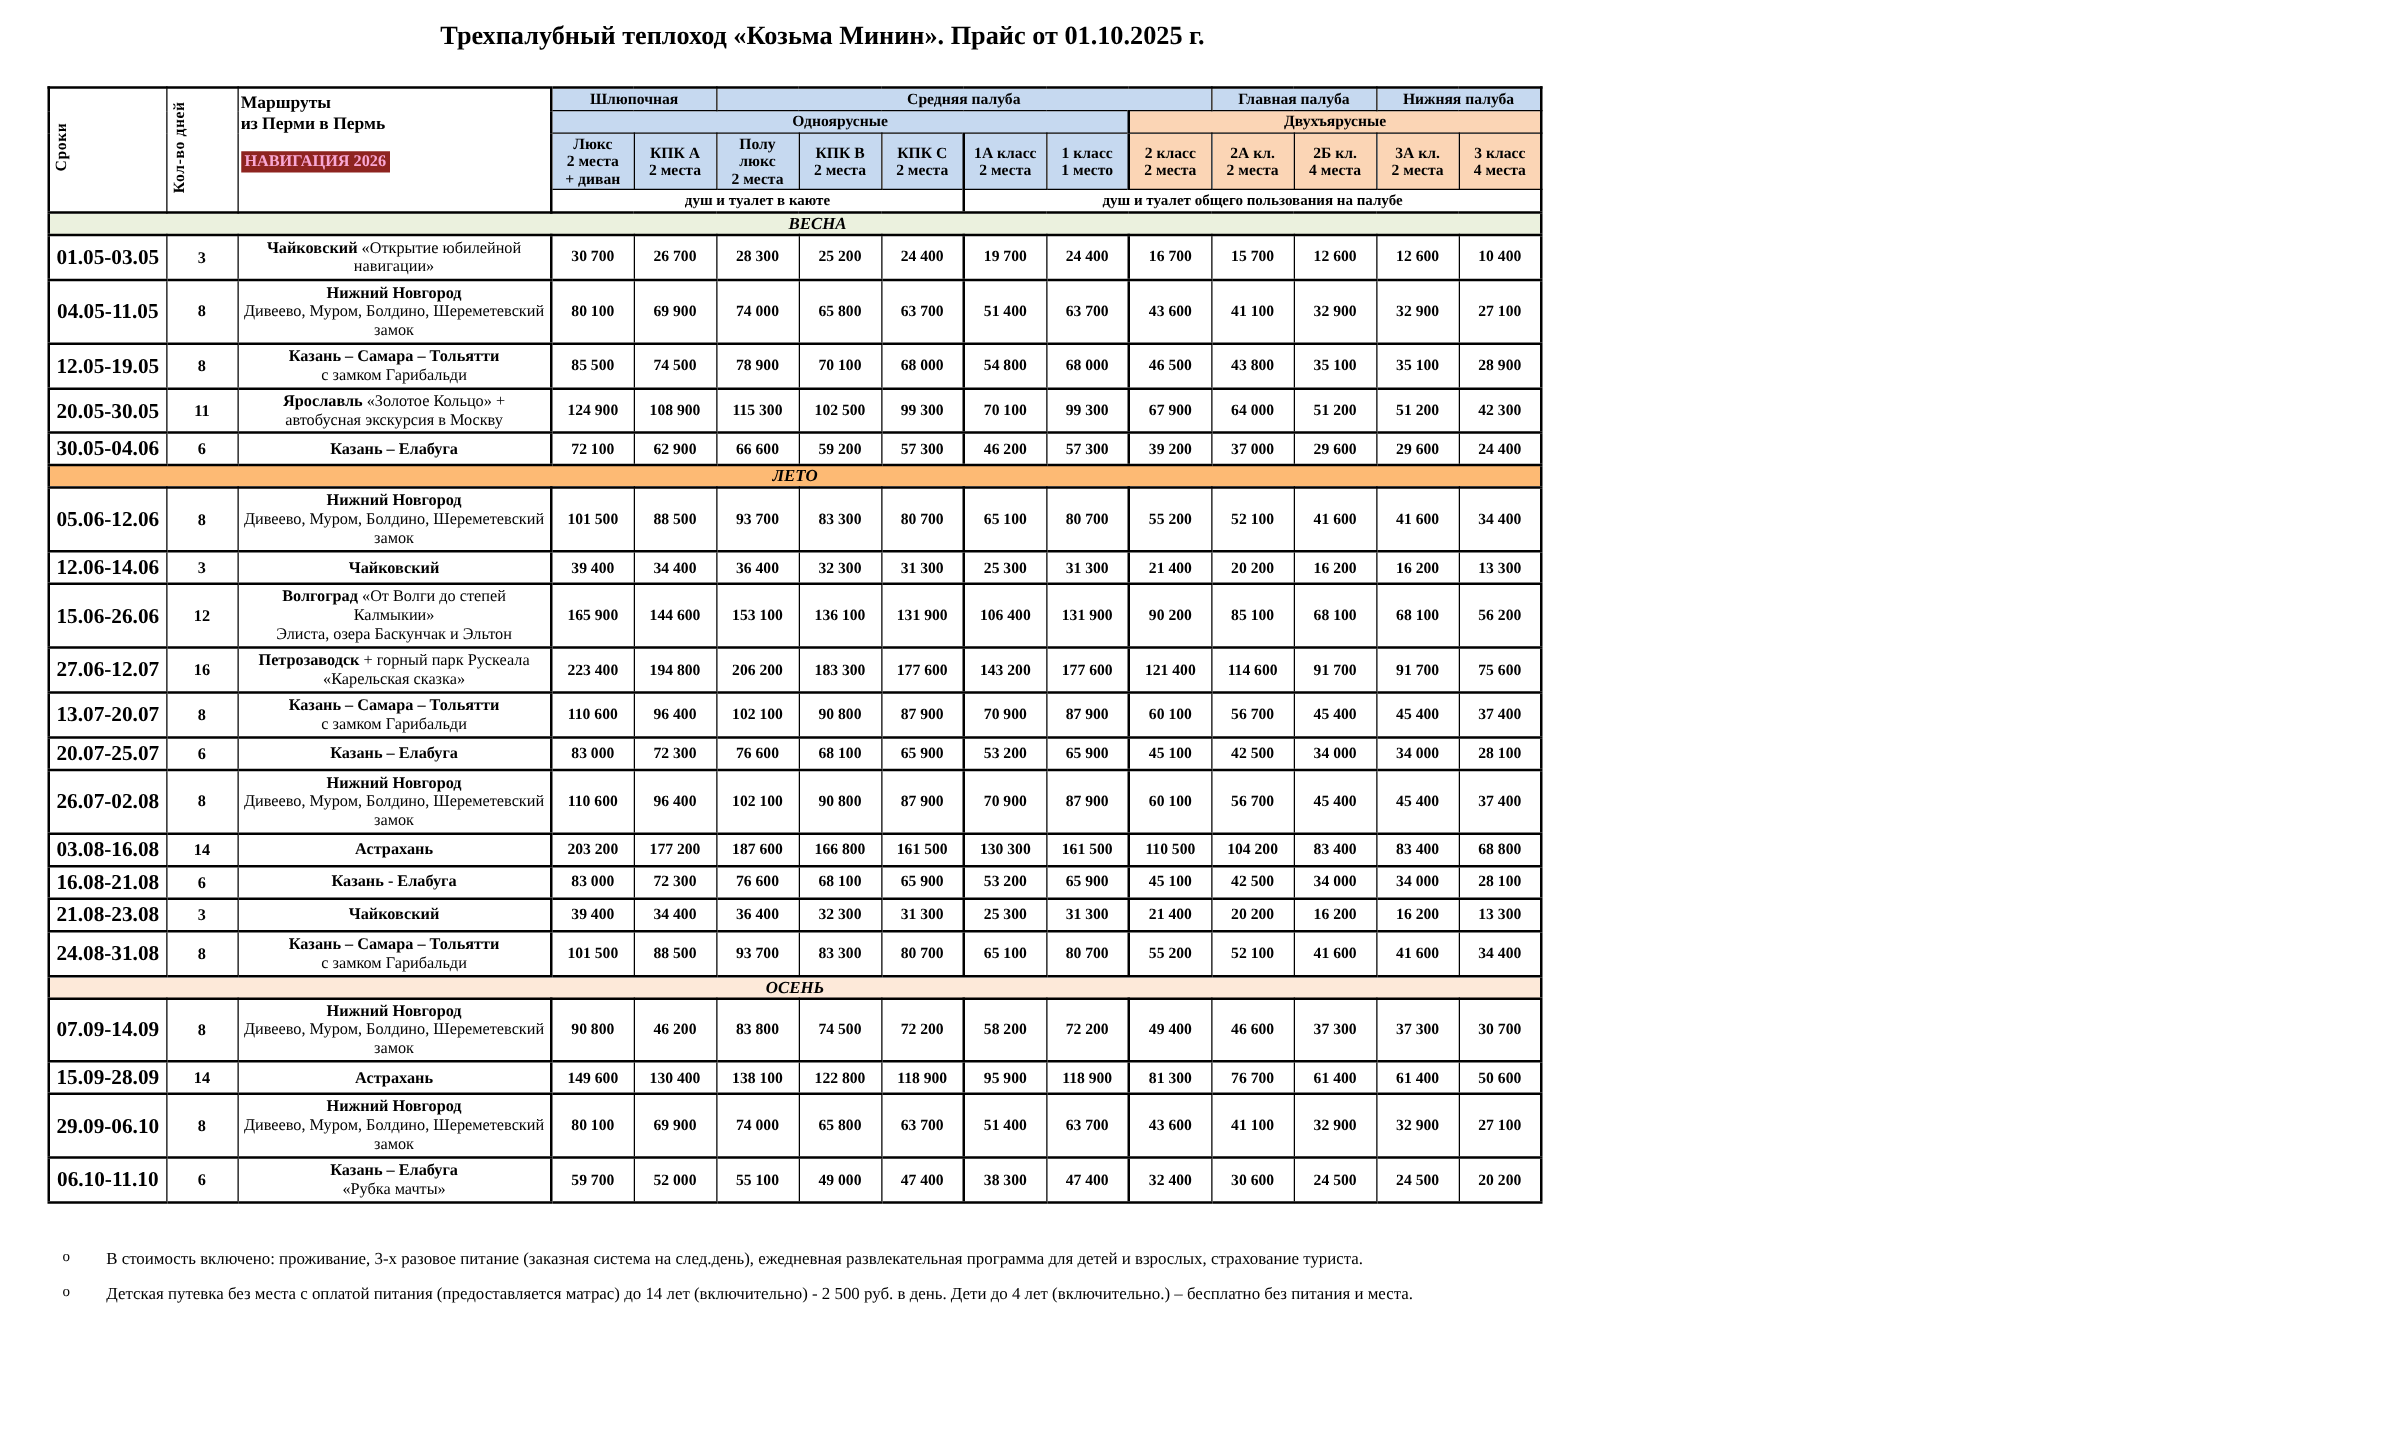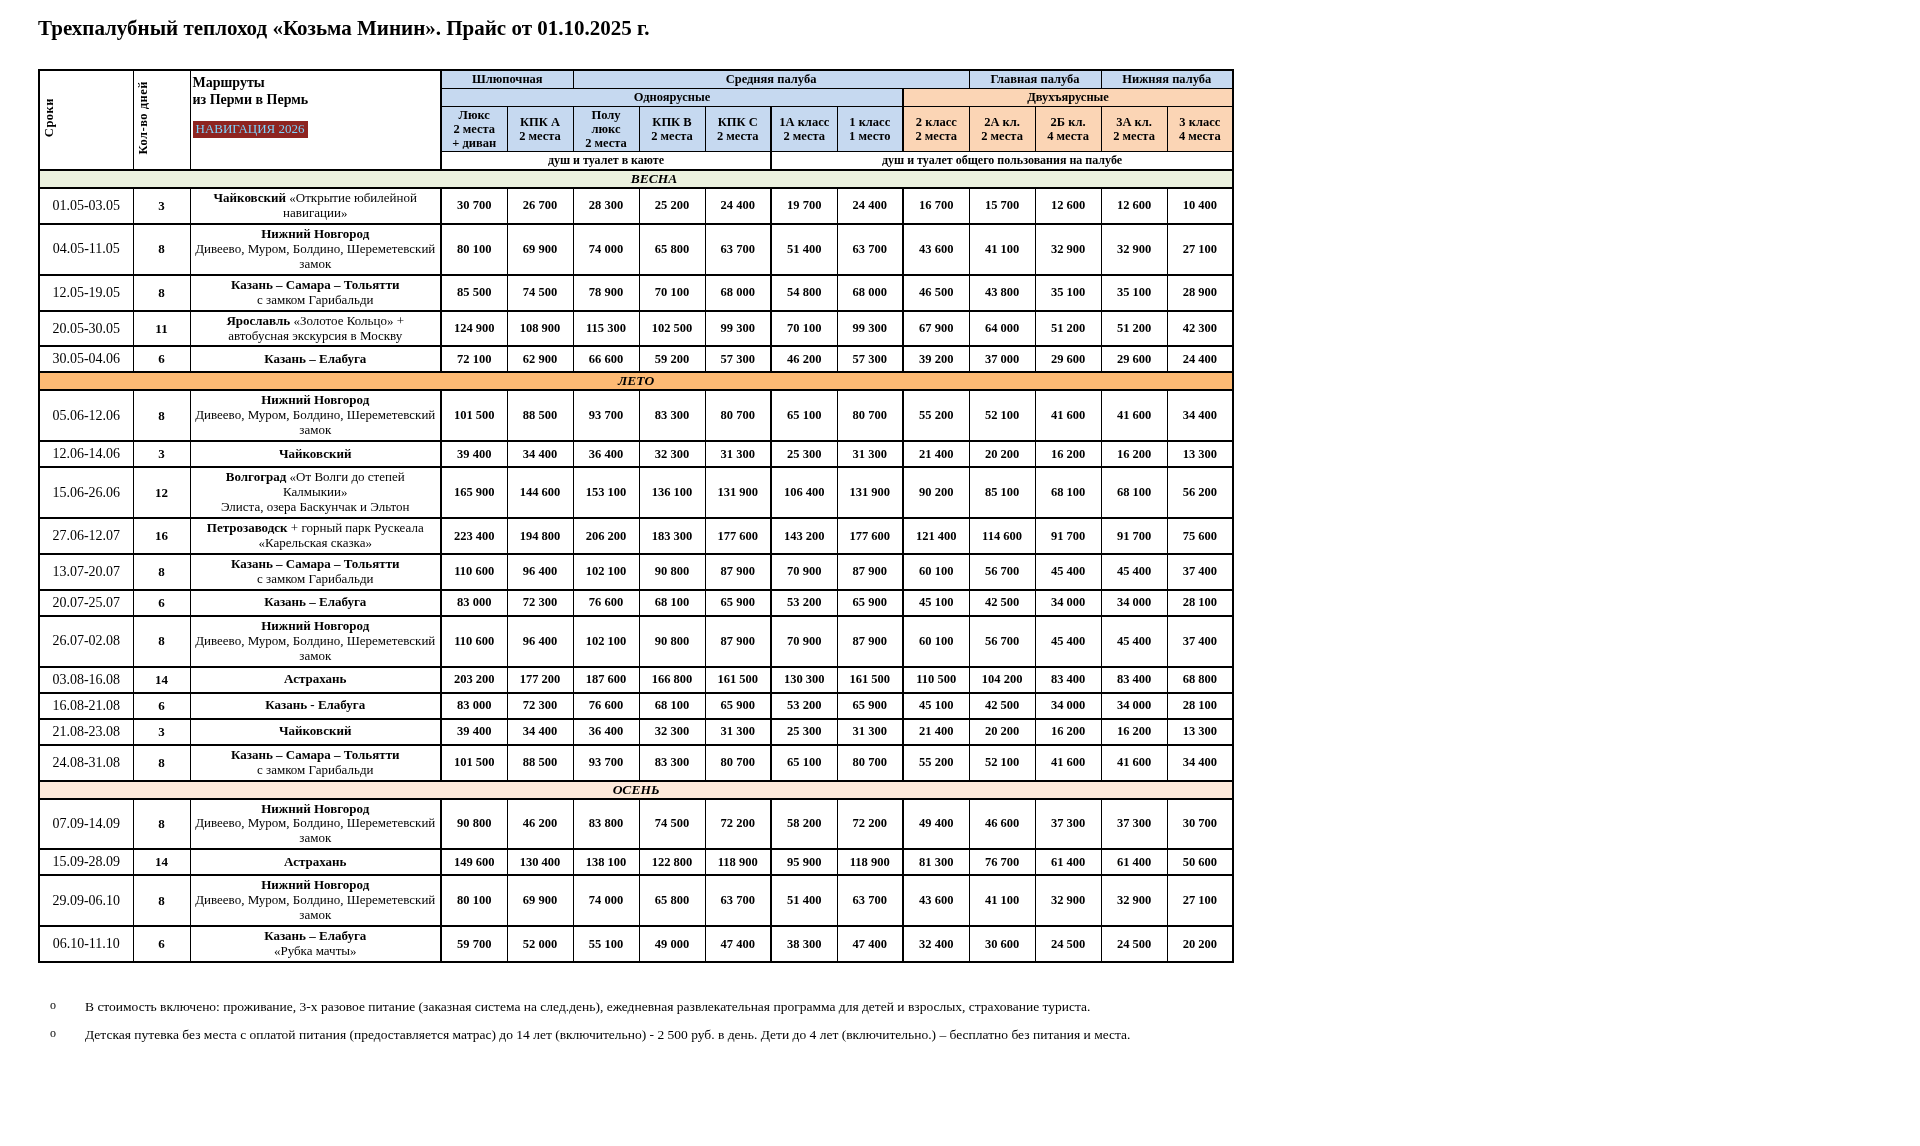--- a/index.html
+++ b/index.html
@@ -9,20 +9,21 @@
     background: #ffffff;
     font-family: "Liberation Serif", "DejaVu Serif", serif;
     color: #000;
     overflow: hidden;
   }
   .doc { position: relative; width: 1920px; height: 1146px; }
 
   .title {
     width: 1240px;
     margin: 16px 0 0 38px;
+    text-align: center;
     font-weight: bold;
     font-size: 21px;
   }
 
   table.price-table {
     border-collapse: collapse;
     table-layout: fixed;
     width: 1194px;
     margin: 28px 0 0 38px;
     border: 2px solid #000;
@@ -57,40 +58,40 @@
     font-size: 12.5px;
     letter-spacing: 0.5px;
     white-space: nowrap;
   }
   td.routes-h { vertical-align: top; }
   .routes-title { font-weight: bold; font-size: 14px; white-space: pre-line; margin-top: 3px; line-height: 1.2; }
   .badge {
     display: inline-block;
     margin-top: 12px;
     background: var(--badge-red);
-    color: #7dd3fc;
-    font-weight: normal;
+    color: #f9a8d4;
+    font-weight: bold;
     font-size: 13px;
     padding: 0 3px 1px 3px;
   }
 
   
   tr.section td {
     font-weight: bold;
     font-style: italic;
     font-size: 13.5px;
     height: 17px;
     padding: 0;
     border-top: 2px solid #000;
     border-bottom: 2px solid #000;
   }
 
   
   tr.data td { border-top: 2px solid #000; border-bottom: 2px solid #000; height: 26px; }
-  td.dates { font-weight: normal; font-size: 14px; }
+  td.dates { font-weight: bold; font-size: 17px; }
   td.days  { font-weight: bold; font-size: 13px; }
   td.route { text-align: center; padding: 2px 4px; font-size: 13px; line-height: 1.15; }
   td.route .rt { font-weight: bold; }
   td.route .rd { font-weight: normal; white-space: pre-line; }
   td.price { font-weight: bold; font-size: 12.5px; }
 
   .tl { border-left: 2px solid #000 !important; }
 
   
   .notes { margin: 30px 0 0 48px; width: 1292px; }

